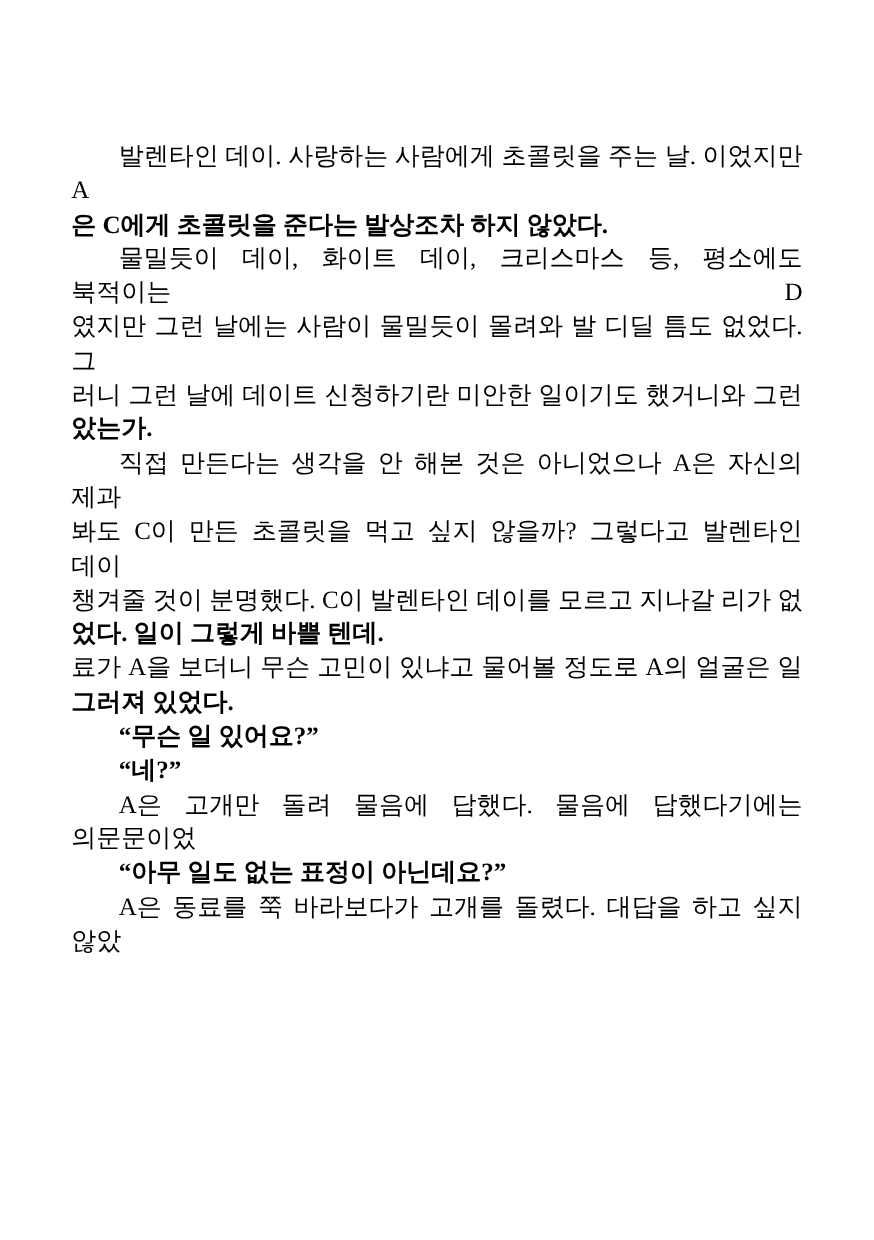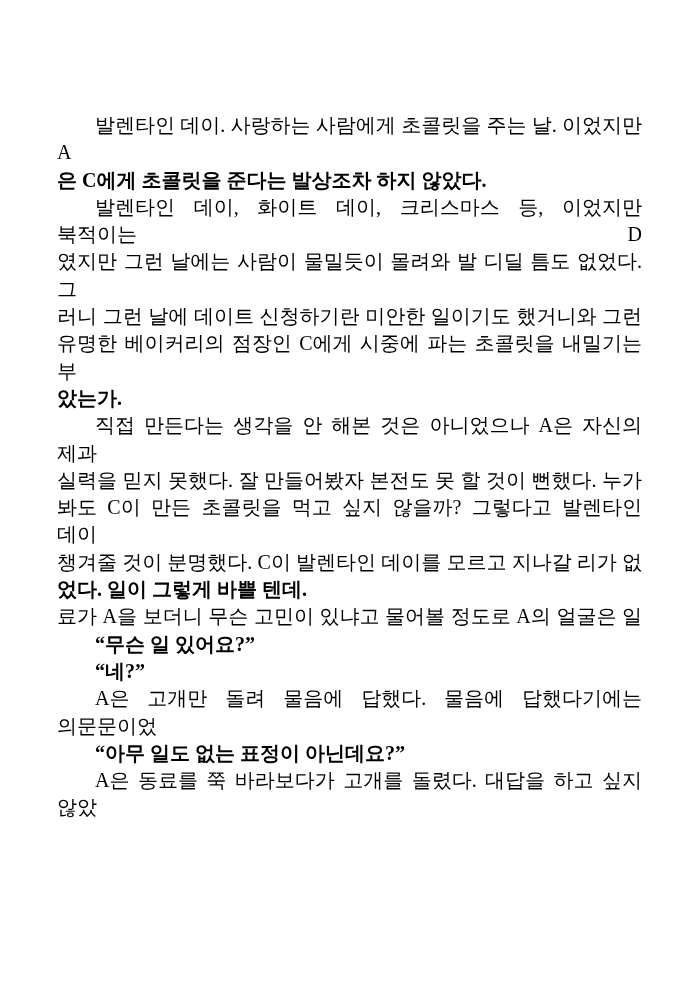--- a/index.html
+++ b/index.html
@@ -46,35 +46,34 @@
 </head>
 <body>
 
 <div class="page">
   <div class="text-block" id="text-block">
       <div class="paragraph">
         <div class="text-line first">발렌타인 데이. 사랑하는 사람에게 초콜릿을 주는 날. 이었지만 A</div>
         <div class="text-line last">은 C에게 초콜릿을 준다는 발상조차 하지 않았다.</div>
       </div>
       <div class="paragraph">
-        <div class="text-line first">발렌타인 데이, 화이트 데이, 크리스마스 등, 이었지만 북적이는 D</div>
+        <div class="text-line first">물밀듯이 데이, 화이트 데이, 크리스마스 등, 평소에도 북적이는 D</div>
         <div class="text-line">였지만 그런 날에는 사람이 물밀듯이 몰려와 발 디딜 틈도 없었다. 그</div>
         <div class="text-line">러니 그런 날에 데이트 신청하기란 미안한 일이기도 했거니와 그런</div>
-        <div class="text-line">유명한 베이커리의 점장인 C에게 시중에 파는 초콜릿을 내밀기는 부</div>
         <div class="text-line last">았는가.</div>
       </div>
       <div class="paragraph">
         <div class="text-line first">직접 만든다는 생각을 안 해본 것은 아니었으나 A은 자신의 제과</div>
-        <div class="text-line">실력을 믿지 못했다. 잘 만들어봤자 본전도 못 할 것이 뻔했다. 누가</div>
         <div class="text-line">봐도 C이 만든 초콜릿을 먹고 싶지 않을까? 그렇다고 발렌타인 데이</div>
         <div class="text-line">챙겨줄 것이 분명했다. C이 발렌타인 데이를 모르고 지나갈 리가 없</div>
         <div class="text-line last">었다. 일이 그렇게 바쁠 텐데.</div>
       </div>
       <div class="paragraph">
         <div class="text-line">료가 A을 보더니 무슨 고민이 있냐고 물어볼 정도로 A의 얼굴은 일</div>
+        <div class="text-line last">그러져 있었다.</div>
       </div>
       <div class="paragraph">
         <div class="text-line first last">“무슨 일 있어요?”</div>
       </div>
       <div class="paragraph">
         <div class="text-line first last">“네?”</div>
       </div>
       <div class="paragraph">
         <div class="text-line first">A은 고개만 돌려 물음에 답했다. 물음에 답했다기에는 의문문이었</div>
       </div>

